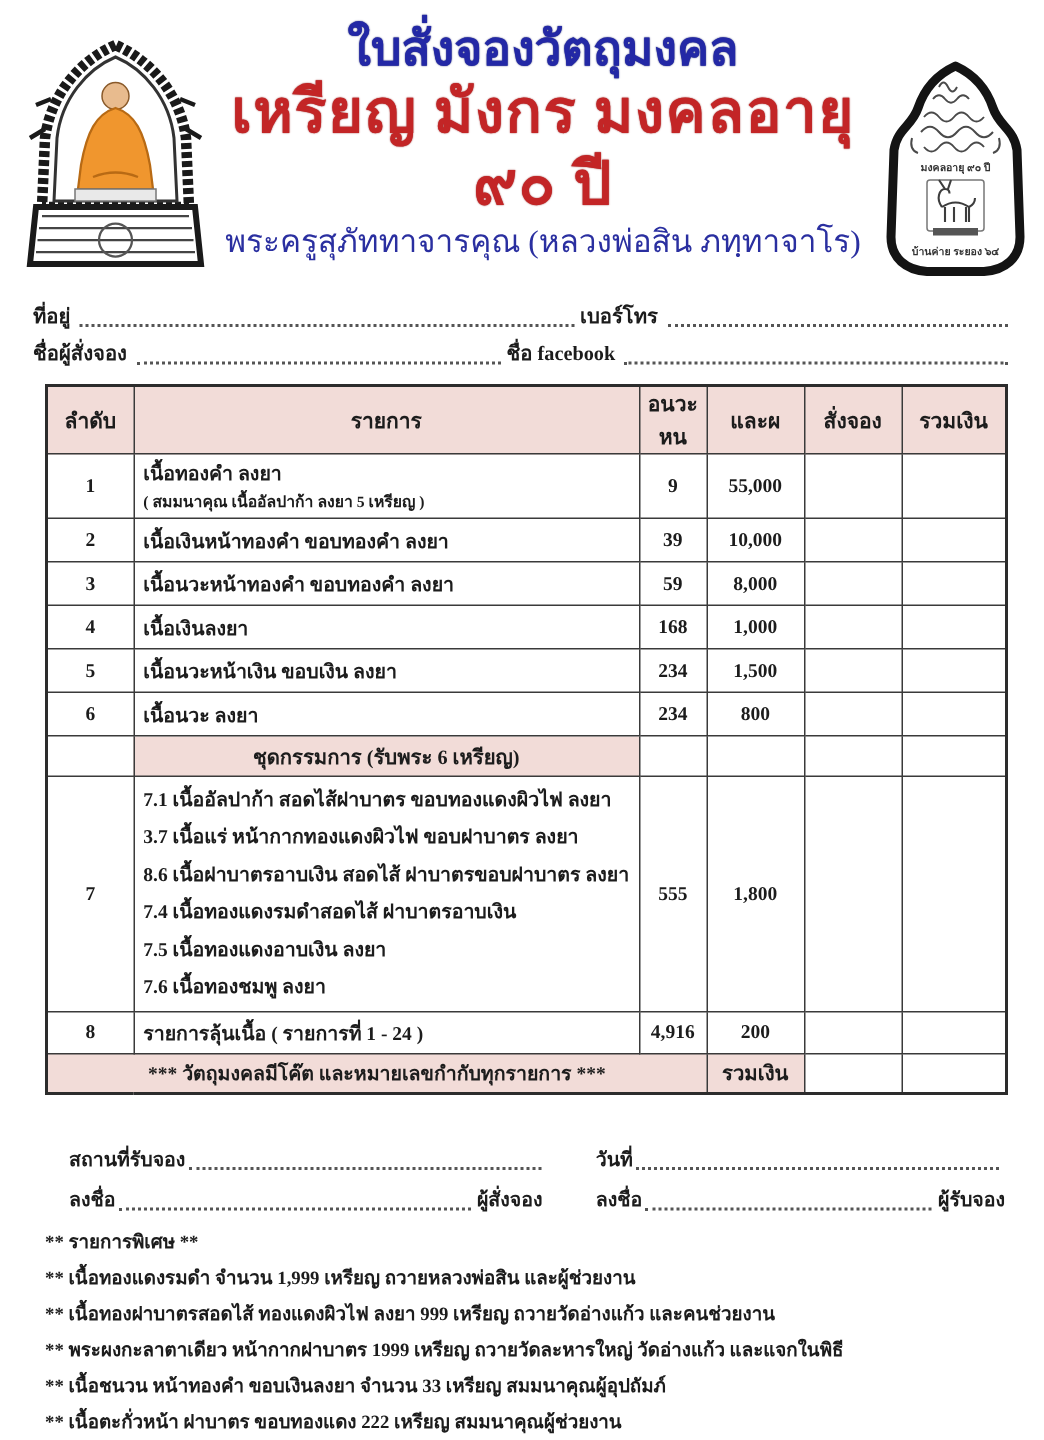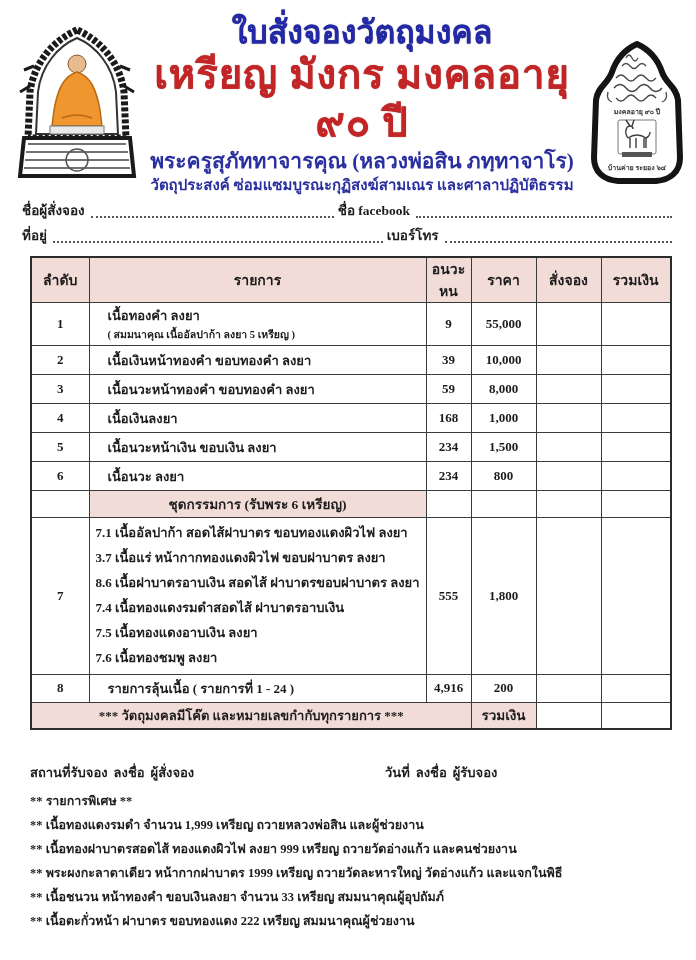--- a/index.html
+++ b/index.html
@@ -13,21 +13,21 @@
 
   
   .header { position:relative; height:192px; }
   .monk-img { position:absolute; left:14px; top:26px; }
   .amulet-img { position:absolute; right:8px; top:40px; }
   .titles { position:absolute; left:140px; right:112px; top:14px; text-align:center; }
   .title-top  { font-size:32px; font-weight:bold; color:#2328a6; line-height:1.15;
                 text-shadow:0 0 1px #141a66; }
   .title-main { font-size:40px; font-weight:bold; color:#c32526; line-height:1.2;
                 text-shadow:0 0 1px #8c1414; letter-spacing:1px; }
-  .title-sub  { font-size:21px; font-weight:bold; color:#2a2fa0; line-height:1.35; }
+  .title-sub  { font-size:21px; font-weight:normal; color:#2a2fa0; line-height:1.35; }
   .title-purpose { font-size:15px; font-weight:bold; color:#2a2fa0; line-height:1.4; }
 
   
   .contact { margin:4px 20px 0 22px; }
   .contact-row { display:flex; align-items:flex-end; height:25px; font-size:13.5px; font-weight:bold; }
   .contact-row .lbl { white-space:nowrap; padding-right:4px; }
   .dots { flex:1; border-bottom:2px dotted #555; margin:0 4px 3px 2px; height:1px; }
   .dots.short { flex:0.95; }
 
   
@@ -36,39 +36,39 @@
   table.order col.c-no    { width:58px; }
   table.order col.c-item  { width:337px; }
   table.order col.c-qty   { width:45px; }
   table.order col.c-price { width:65px; }
   table.order col.c-order { width:65px; }
   table.order col.c-total { width:70px; }
   table.order th, table.order td { border:1.5px solid #3a3a3a; }
   table.order { border:2px solid #2c2c2c; }
   th.hcell { background:#f2dcd8; font-size:14px; font-weight:bold; height:32px; text-align:center; }
   td.no   { text-align:center; font-weight:bold; }
-  td.item { padding:2px 4px 2px 18px; font-weight:bold; }
+  td.item { padding:2px 4px 2px 6px; font-weight:bold; }
   td.item .note { font-size:10.5px; font-weight:bold; }
   td.qty, td.price { text-align:center; font-weight:bold; }
   tr.r1 td { height:43px; }
   tr.std td { height:29px; }
   tr.sect td { height:27px; }
   td.sect-cell { background:#f2dcd8; text-align:center; font-weight:bold; font-size:13.5px; }
   tr.r7 td.item7 { padding:4px 4px 4px 6px; font-weight:bold; }
   tr.r7 .subline { margin:4px 0 10px 0; line-height:1.15; }
   tr.r7 .subline:last-child { margin-bottom:4px; }
   tr.r8 td { height:28px; }
   tr.tfoot td { height:27px; }
   td.foot-note { background:#f2dcd8; text-align:center; font-weight:bold; font-size:13px; }
   td.total-lbl { background:#f2dcd8; text-align:center; font-weight:bold; font-size:13.5px; }
 
   
   .sig { display:flex; margin:26px 26px 0 30px; justify-content:space-between;
          font-size:13px; font-weight:bold; }
-  .sig-col { display:flex; flex-direction:row; }
+  .sig-col { display:flex; flex-direction:column;margin-left:16px; }
   .sig-col.left  { width:350px; }
   .sig-col.right { width:285px; }
   .sig-row { display:flex; align-items:flex-end; height:27px; }
   .sig-row .lbl { white-space:nowrap; }
   .sig-row .suffix { white-space:nowrap; }
 
   
   .special { margin:6px 20px 0 30px; font-size:12.5px; font-weight:bold; }
   .special-title { height:24px; line-height:24px; }
   .special-item { height:24px; line-height:24px; white-space:nowrap; }
@@ -92,21 +92,20 @@
         <path d="M48 92 Q63 86 78 92" stroke="#b86a14" stroke-width="1.5" fill="none"></path>
         <rect x="36" y="100" width="54" height="8" fill="#e9e9e9" stroke="#777" stroke-width="1"></rect>
       </g>
       <path d="M16 60 L6 66 M110 60 L120 66 M20 40 L10 44 M106 40 L116 44" stroke="#1a1a1a" stroke-width="3"></path>
     </svg>
 
     <div class="titles">
       <div class="title-top">ใบสั่งจองวัตถุมงคล</div>
       <div class="title-main">เหรียญ มังกร มงคลอายุ ๙๐ ปี</div>
       <div class="title-sub">พระครูสุภัททาจารคุณ (หลวงพ่อสิน ภทฺทาจาโร)</div>
-      <div class="title-purpose">วัตถุประสงค์ ซ่อมแซมบูรณะกุฏิสงฆ์สามเณร และศาลาปฏิบัติธรรม</div>
     </div>
 
     <svg class="amulet-img" width="102" height="146" viewBox="0 0 102 146">
       <path d="M51 4 C38 10, 30 20, 26 32 C22 44, 12 46, 10 60 L8 118 C8 132, 18 140, 32 141
                L70 141 C84 140, 94 132, 94 118 L92 60 C90 46, 80 44, 76 32 C72 20, 64 10, 51 4 Z" fill="#ffffff" stroke="#141414" stroke-width="6" stroke-linejoin="round"></path>
       <g stroke="#4a4a4a" stroke-width="1.3" fill="none">
         <path d="M40 18 q3 -6 6 0 q3 6 6 0 M36 26 q4 -5 8 0 q4 5 8 0 q4 -5 8 0"></path>
         <path d="M30 38 q5 -6 10 0 q5 6 10 0 q5 -6 10 0 q5 6 10 0"></path>
         <path d="M28 48 q6 -7 12 0 q6 7 12 0 q6 -7 12 0 q6 7 12 0"></path>
         <path d="M30 58 q5 6 10 0 q5 -6 10 0 q5 6 10 0 q5 -6 10 0"></path>
@@ -119,48 +118,48 @@
         <path d="M42 98 q-3 -4 -2 -8 q1 -4 4 -4 q3 0 3 3 M44 86 l-4 -6 M46 86 l2 -6"></path>
         <path d="M60 98 q4 -2 4 -6"></path>
       </g>
       <rect x="36" y="112" width="30" height="5" fill="#555"></rect>
       <text x="51" y="130" text-anchor="middle" font-size="7" fill="#333" font-weight="bold">บ้านค่าย ระยอง ๖๔</text>
     </svg>
   </div>
 
   <div class="contact">
     <div class="contact-row">
+      <span class="lbl">ที่อยู่</span>
+      <span class="dots" style="flex:1.45"></span>
+      <span class="lbl">เบอร์โทร</span>
+      <span class="dots"></span>
+    </div>
+    <div class="contact-row">
       <span class="lbl">ชื่อผู้สั่งจอง</span>
       <span class="dots short"></span>
       <span class="lbl">ชื่อ facebook</span>
-      <span class="dots"></span>
-    </div>
-    <div class="contact-row">
-      <span class="lbl">ที่อยู่</span>
-      <span class="dots" style="flex:1.45"></span>
-      <span class="lbl">เบอร์โทร</span>
       <span class="dots"></span>
     </div>
   </div>
 
   <table class="order">
     <colgroup>
       <col class="c-no">
         <col class="c-item">
         <col class="c-qty">
       <col class="c-price">
         <col class="c-order">
         <col class="c-total">
     </colgroup>
     <tbody>
         <tr>
       <th class="hcell">ลำดับ</th>
       <th class="hcell">รายการ</th>
       <th class="hcell">อนวะหน</th>
-      <th class="hcell">ราคา</th>
+      <th class="hcell">และผ</th>
       <th class="hcell">สั่งจอง</th>
       <th class="hcell">รวมเงิน</th>
     </tr>
 
     <tr class="r1">
       <td class="no">1</td>
       <td class="item">
         <div>เนื้อทองคำ ลงยา</div>
         <div class="note">( สมมนาคุณ เนื้ออัลปาก้า ลงยา 5 เหรียญ )</div>
       </td>

